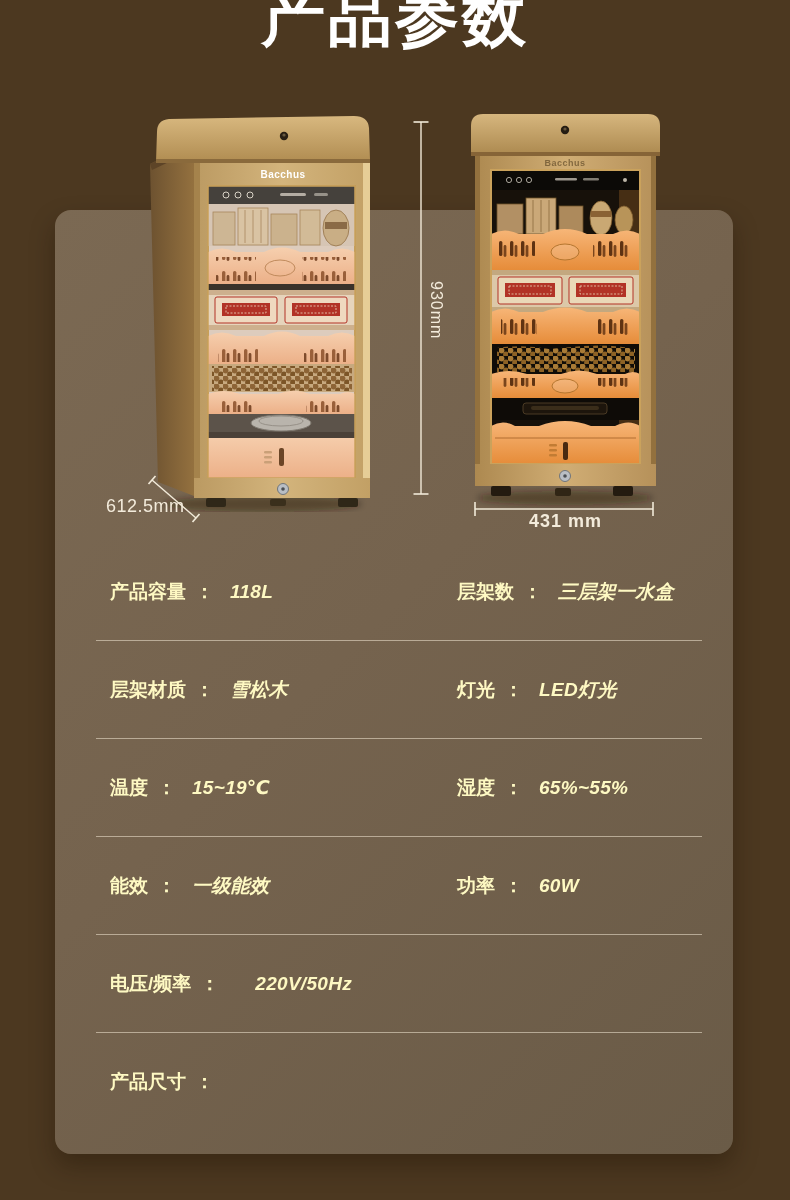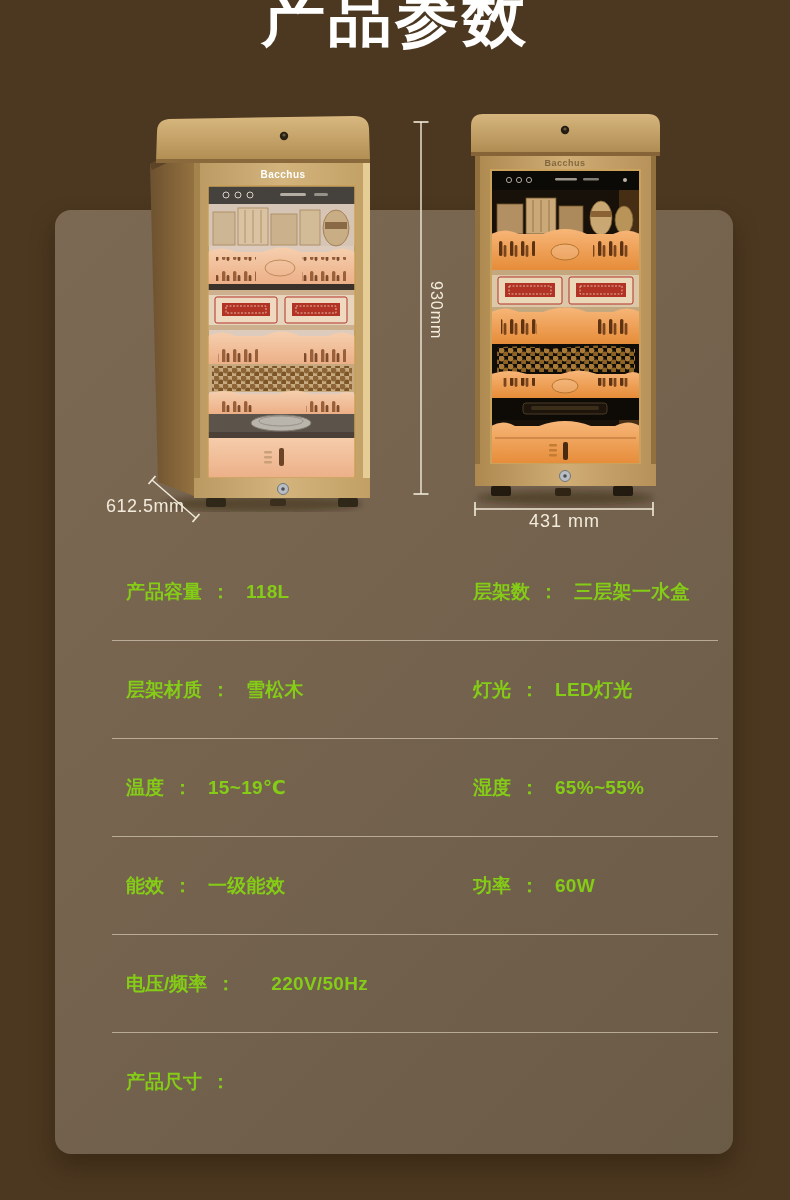--- a/index.html
+++ b/index.html
@@ -24,35 +24,35 @@
   }
   
   .dim-label{
     color:#f3ebdb;font-size:18px;font-weight:400;letter-spacing:0.5px;white-space:nowrap;
   }
   .dim-height-label{
     left:427px;top:281px;font-size:16px;
     writing-mode:vertical-rl;text-orientation:mixed;letter-spacing:1px;
   }
   .dim-depth-label{left:106px;top:496px;}
-  .dim-width-label{left:529px;top:511px;letter-spacing:1px;}
+  .dim-width-label{left:529px;top:511px;letter-spacing:1px;font-weight:bold;}
   
   .specs{
-    left:112px;top:543px;width:606px;color:#84cc16;
+    left:96px;top:543px;width:606px;color:#fef9c3;
   }
   .spec-row{
     height:97px;display:flex;align-items:center;
     border-bottom:1px solid rgba(242,232,212,0.55);
     font-size:19px;font-weight:600;
   }
   .spec-row.last{border-bottom:none;}
   .spec-cell{display:flex;align-items:center;white-space:nowrap;}
   .spec-cell.left{width:361px;flex:0 0 361px;padding-left:14px;box-sizing:border-box;}
   .spec-sep{margin:0 16px 0 9px;}
-  .spec-val{letter-spacing:0.3px;}
+  .spec-val{letter-spacing:0.3px;font-style:italic;}
 </style>
 </head>
 <body>
 
 <div class="abs page-title">产品参数</div>
 
 <div class="abs panel"></div>
 
 <svg class="abs" style="left:142px;top:112px;" width="235" height="400" viewBox="0 0 235 400">
   <defs>

